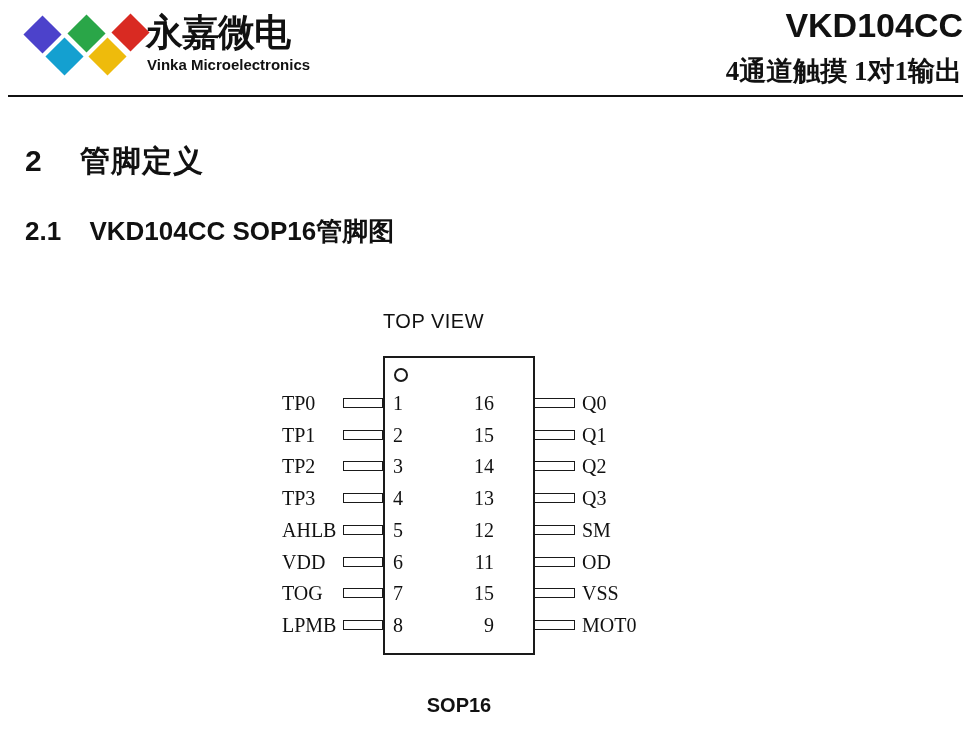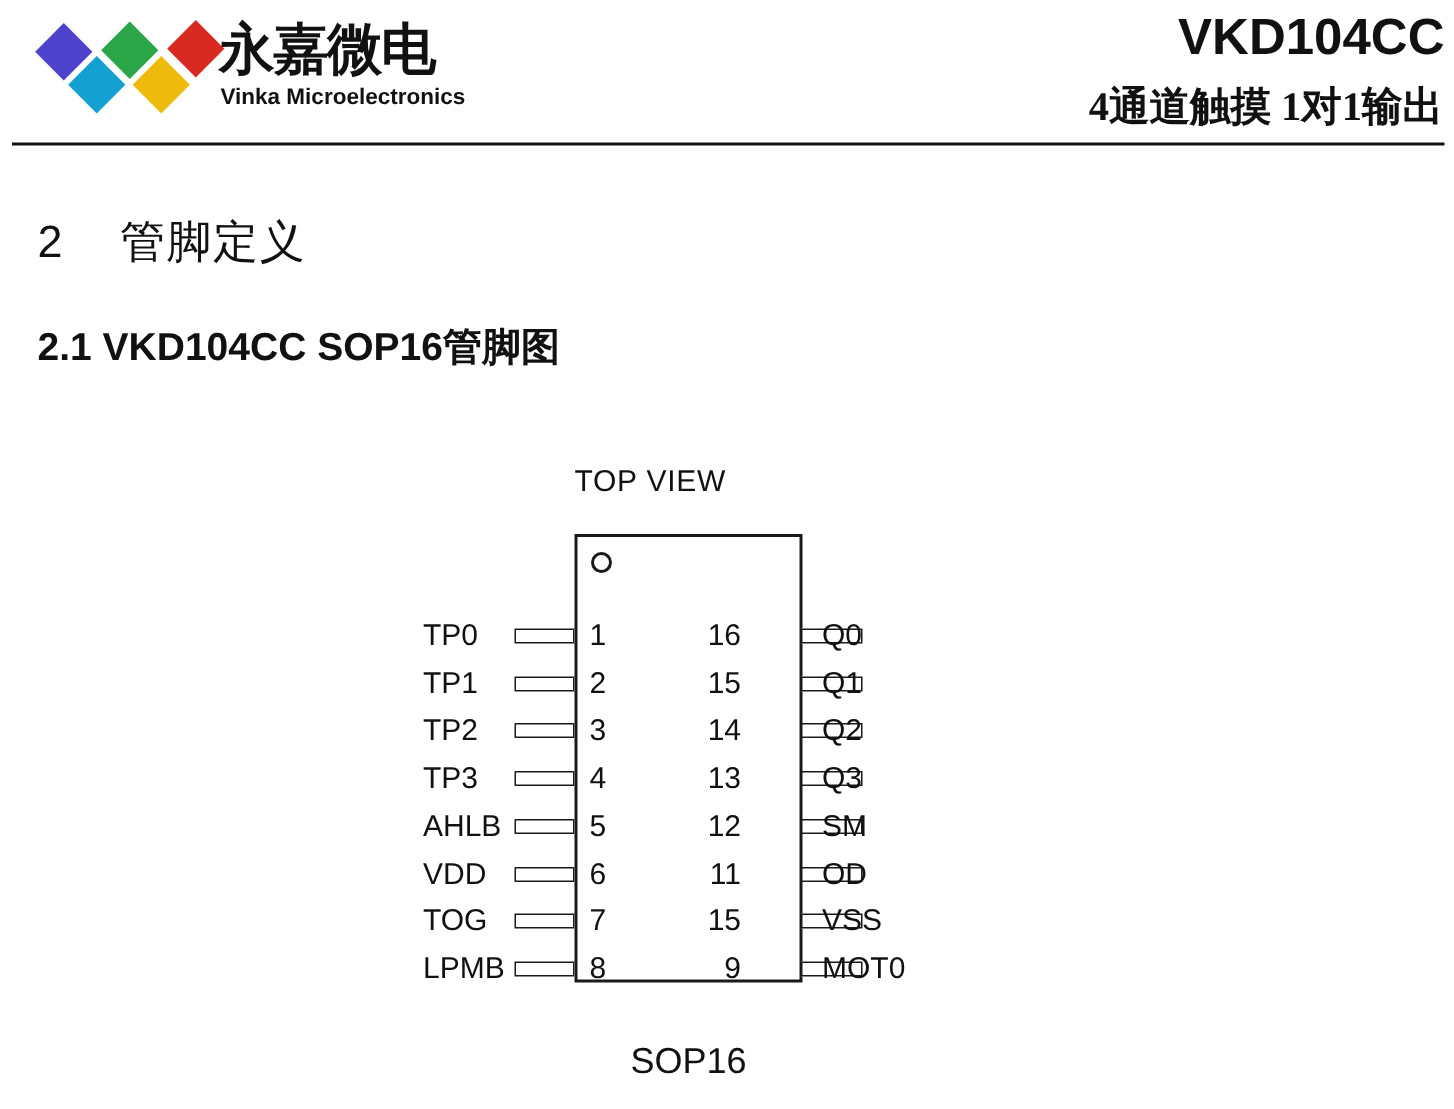--- a/index.html
+++ b/index.html
@@ -17,48 +17,48 @@
   .brand-cn{position:absolute;left:146px;top:11px;font-size:37px;font-weight:bold;
             letter-spacing:-1px;white-space:nowrap;line-height:44px;}
   .brand-en{position:absolute;left:147px;top:56px;font-size:15px;font-weight:bold;white-space:nowrap;}
   .part-number{position:absolute;right:6px;top:6px;font-size:34px;font-weight:bold;
                letter-spacing:0px;white-space:nowrap;}
   .subtitle{position:absolute;right:7px;top:53px;font-size:27px;font-weight:bold;
             font-family:"Liberation Serif","DejaVu Serif",serif;white-space:nowrap;}
   .header-rule{position:absolute;left:8px;top:95px;width:955px;height:2px;background:#111;}
 
   
-  .h1{position:absolute;left:25px;top:141px;font-size:30px;font-weight:normal;white-space:nowrap;}
+  .h1{position:absolute;left:25px;top:141px;font-size:30px;font-weight:bold;white-space:nowrap;}
   .h1 .num{display:inline-block;}
   .h1 .ttl{display:inline-block;margin-left:30px;letter-spacing:1px;}
   .h2{position:absolute;left:25px;top:214px;font-size:26px;font-weight:bold;white-space:nowrap;}
   .h2 .num{display:inline-block;}
-  .h2 .ttl{display:inline-block;margin-left:0;}
+  .h2 .ttl{display:inline-block;margin-left:21px;}
 
   
   .view-label{position:absolute;left:383px;top:310px;width:152px;text-align:left;
               font-size:20px;letter-spacing:0.5px;white-space:nowrap;}
   .chip-body{position:absolute;left:383px;top:356px;width:152px;height:299px;
              border:2px solid #1a1a1a;box-sizing:border-box;background:#fff;}
   .pin1-circle{position:absolute;left:394px;top:368px;width:14px;height:14px;
                border:2px solid #1a1a1a;border-radius:50%;box-sizing:border-box;}
   .pkg-label{position:absolute;left:383px;top:694px;width:152px;text-align:center;
-             font-size:24px;white-space:nowrap;}
+             font-size:20px;white-space:nowrap;font-weight:bold;}
 
   .pin-row{position:absolute;left:0;right:0;height:22px;
-           font-family:Liberation Sans, sans-serif;font-size:20px;margin-top:21px;}
+           font-family:Liberation Serif, serif;font-size:20px;}
   .pin-row span{line-height:22px;}
   .pl-label{position:absolute;left:282px;}
   .pl-box  {position:absolute;left:343px;top:6px;width:40px;height:10px;
             border:1.5px solid #1a1a1a;box-sizing:border-box;background:#fff;}
   .pl-num  {position:absolute;left:393px;}
   .pr-num  {position:absolute;left:442px;width:52px;text-align:right;}
   .pr-box  {position:absolute;left:534px;top:6px;width:41px;height:10px;
             border:1.5px solid #1a1a1a;box-sizing:border-box;background:#fff;}
-  .pr-label{position:absolute;left:548px;}
+  .pr-label{position:absolute;left:582px;}
 </style>
 </head>
 <body>
 
 <div class="page">
 
   <div class="logo-mark">
     <div class="diamond d-blue" style="background: rgb(76, 66, 203);"></div>
     <div class="diamond d-cyan" style="background: rgb(20, 160, 208);"></div>
     <div class="diamond d-green" style="background: rgb(42, 166, 72);"></div>

